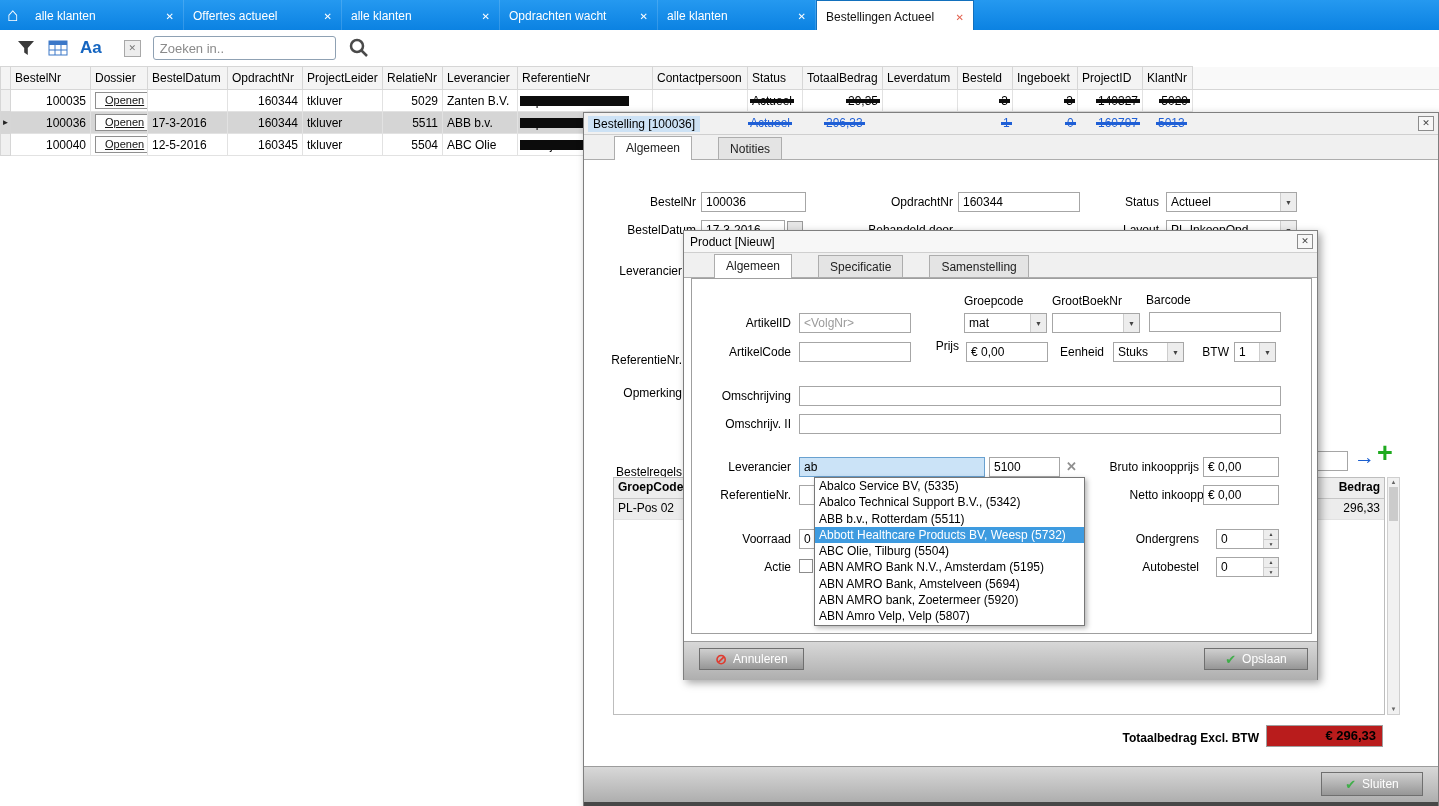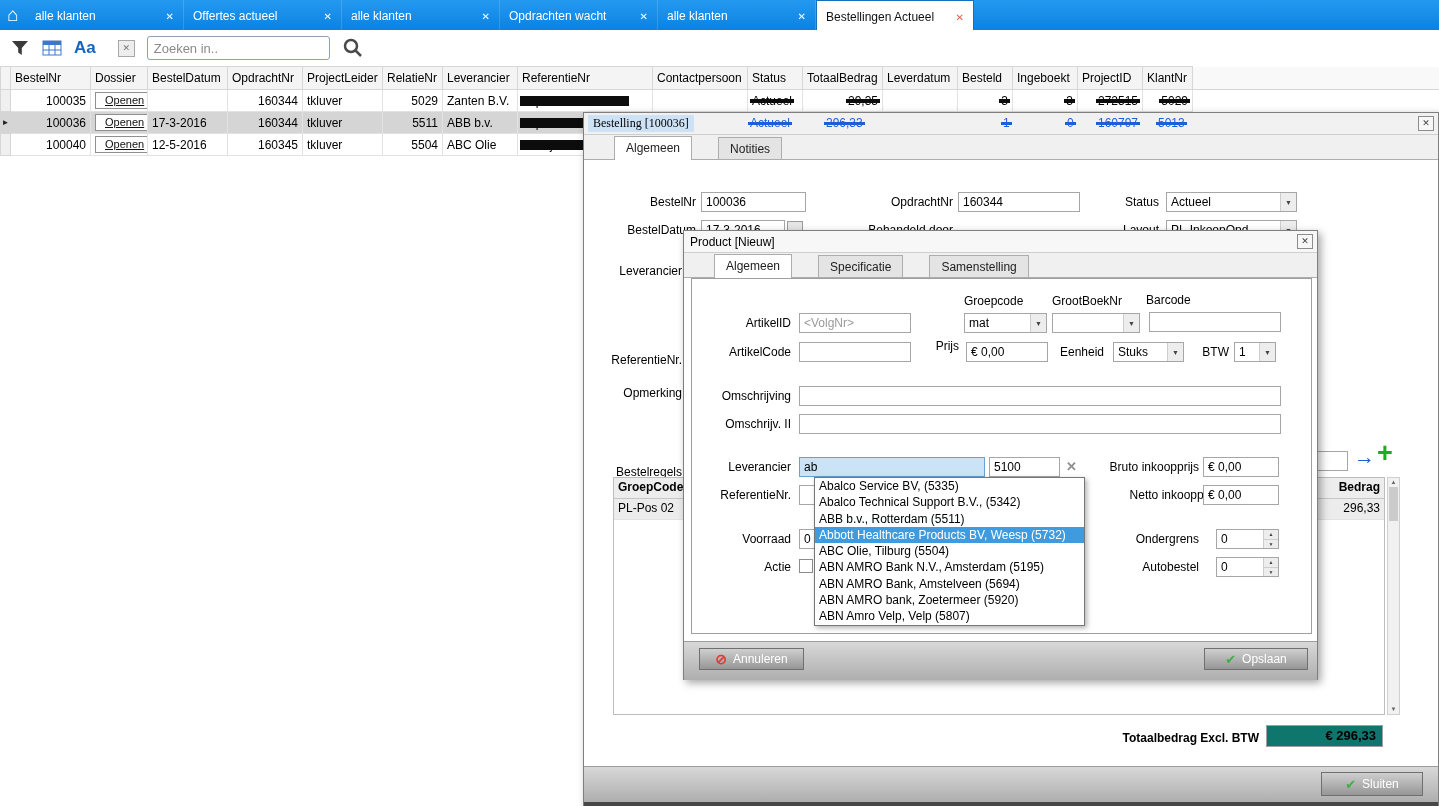--- a/index.html
+++ b/index.html
@@ -13,21 +13,21 @@
   .home-btn { width:26px; display:flex; align-items:center; justify-content:center; color:#fff; font-size:19px; }
   .tab { width:158px; display:flex; align-items:center; padding:16px 9px; color:#fff; font-size:12px;
          border-right:1px solid rgba(255,255,255,.15); }
   .tab-label { flex:1; white-space:nowrap; overflow:hidden; }
   .tab-close { font-size:10px; margin-left:4px; color:#fff; }
   .tab.active { background:#fff; color:#111; border:1px solid #1270bd; border-bottom:none; }
   .tab.active .tab-close { color:#e2604d; }
 
   
   .toolbar { position:absolute; top:30px; left:0; width:100%; height:36px; background:#fff;
-             display:flex; align-items:center; gap:12px; padding-left:10px; }
+             display:flex; align-items:center; gap:12px; padding-left:16px; }
   .tool-btn { display:flex; align-items:center; }
   .tool-aa { color:#1565c0; font-size:17px; font-weight:700; }
   .tool-clear { width:17px; height:17px; border:1px solid #a8a8a8; background:#ededed; color:#777;
                 font-size:9px; line-height:15px; text-align:center; margin-left:10px; }
   .search-box { width:183px; height:24px; border:1px solid #8fa1b3; border-radius:3px; font-size:13px;
                 padding:0 6px; font-family:inherit; color:#333; }
   .search-box::placeholder { color:#8a8a8a; }
 
   
   .table-area { position:absolute; top:66px; left:0; width:1439px; z-index:0; }
@@ -46,37 +46,37 @@
   .strike { position:relative; display:inline-block; }
   .strike::after { content:""; position:absolute; left:-2px; right:-2px; top:50%; height:4px; margin-top:-2px; background:#0c0c0c; }
   .strike.s9::after { height:10px; margin-top:-5px; }
   .strike.blue { color:#1f5fd6; }
   .strike.blue::after { background:#1f5fd6; height:3px; margin-top:-1px; }
 
   
   .dialog { position:absolute; background:#fff; border:1px solid #7f7f7f; box-shadow:3px 3px 8px rgba(0,0,0,.35); }
   .dlg-title { position:relative; height:22px; background:#f1f1f1; border-bottom:1px solid #cfcfcf;
                font-size:12px; display:flex; align-items:center; padding:0 4px; }
-  .title-hl { background:#cde2f5; padding:1px 5px;font-family:Liberation Serif, serif; }
+  .title-hl { background:#cde2f5; padding:1px 5px; }
   .dlg-close { position:absolute; right:4px; top:3px; width:16px; height:15px; border:1px solid #8c8c8c;
                background:#f7f7f7; color:#444; font-size:9px; line-height:13px; text-align:center; }
   .ovl { position:absolute; top:3px; font-size:12px; }
   .tabstrip { height:25px; background:#f0f0f0; display:flex; align-items:flex-end; padding-left:7px;
               border-bottom:1px solid #adadad; }
   .ttab { font-size:12px; padding:4px 11px 3px; border:1px solid #adadad; border-bottom:none;
           background:#e4e4e4; margin-right:3px; color:#222;margin-left:23px; }
   .ttab.active { background:#fff; margin-bottom:-1px; padding-bottom:5px; }
 
   .lbl  { position:absolute; font-size:12px; color:#000; text-align:right; white-space:nowrap; }
   .lbll { position:absolute; font-size:12px; color:#000; white-space:nowrap; }
   .inp  { position:absolute; height:20px; border:1px solid #a6a6a6; background:#fff; font-size:12px;
           padding:0 4px; font-family:inherit; color:#000; }
   .inp.focus { background:#cbe3f7; border-color:#69a1d0; }
   .inp.ghost { color:#9b9b9b; }
-  .valbox { position:absolute; border:1px solid #9f9f9f; background:#0f766e; font-size:13px; font-weight:700;
+  .valbox { position:absolute; border:1px solid #9f9f9f; background:#b91c1c; font-size:13px; font-weight:700;
             text-align:right; padding:2px 6px; }
   .sel { position:absolute; height:20px; border:1px solid #a6a6a6; background:#fff; display:flex; align-items:stretch; font-size:12px; }
   .sel-text { flex:1; padding-left:4px; display:flex; align-items:center; white-space:nowrap; overflow:hidden; }
   .caret { width:16px; display:flex; align-items:center; justify-content:center; font-size:7px; color:#444;
            background:#ededed; border-left:1px solid #cdcdcd; }
   .spin { position:absolute; height:20px; border:1px solid #a6a6a6; background:#fff; display:flex; font-size:12px; }
   .spin-val { flex:1; padding:2px 4px; }
   .spin-btns { width:15px; display:flex; flex-direction:column; border-left:1px solid #cdcdcd; }
   .spin-btns span { flex:1; font-size:5px; display:flex; align-items:center; justify-content:center; background:#ededed; color:#444; }
   .spin-btns span + span { border-top:1px solid #cdcdcd; }
@@ -228,21 +228,21 @@
           <td>tkluver</td>
           <td class="num">5029</td>
           <td>Zanten B.V.</td>
           <td><span class="strike s9">Vapiano Restaurant</span></td>
           <td></td>
           <td><span class="strike">Actueel</span></td>
           <td class="num"><span class="strike">29,35</span></td>
           <td></td>
           <td class="num"><span class="strike">3</span></td>
           <td class="num"><span class="strike">3</span></td>
-          <td class="num"><span class="strike">272515</span></td>
+          <td class="num"><span class="strike">140327</span></td>
           <td class="num"><span class="strike">5029</span></td>
           <td class="filler"></td>
         </tr>
         <tr class="selected">
           <td class="rowhead"><span>►</span></td>
           <td class="num">100036</td>
           <td><button class="btn-open">Openen</button></td>
           <td>17-3-2016</td>
           <td class="num">160344</td>
           <td>tkluver</td>

